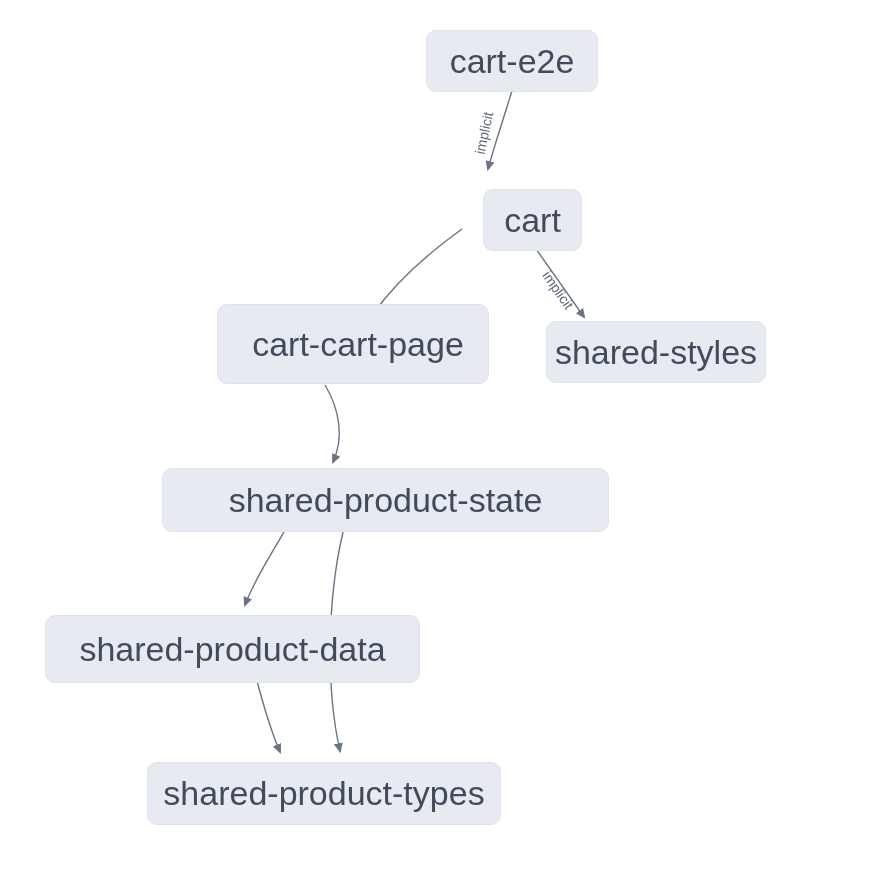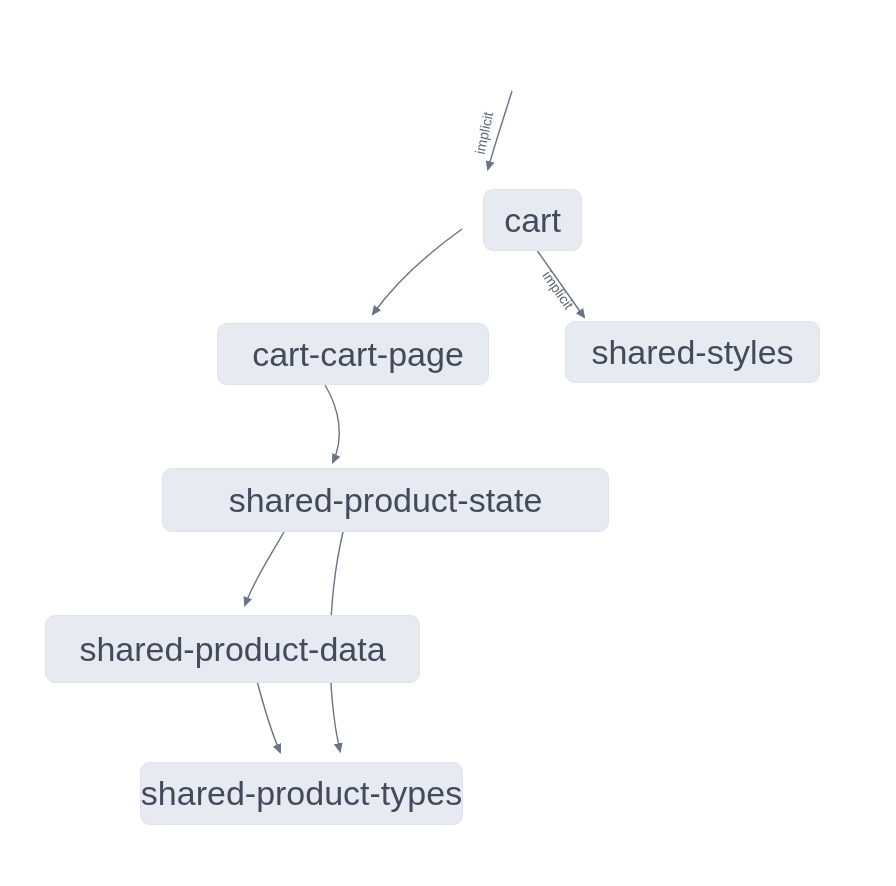--- a/index.html
+++ b/index.html
@@ -43,25 +43,25 @@
     border: 1px solid #dfe2ec;
     border-radius: 10px;
     font-size: 34px;
     color: #414b5c;
     white-space: nowrap;
     cursor: pointer;
   }
   
   #n-cart-e2e              { left: 426px; top: 30px;  width: 172px; height: 62px; }
   #n-cart                  { left: 463px; top: 189px; width: 99px;  height: 62px; margin-left: 20px; }
-  #n-cart-cart-page        { left: 217px; top: 323px; width: 272px; height: 62px; padding-left: 10px; }
-  #n-shared-styles         { left: 546px; top: 321px; width: 255px; height: 62px; margin-left: 19px; }
+  #n-cart-cart-page        { left: 217px; top: 304px; width: 272px; height: 80px; padding-left: 10px; }
+  #n-shared-styles         { left: 546px; top: 321px; width: 220px; height: 62px; }
   #n-shared-product-state  { left: 162px; top: 468px; width: 447px; height: 64px; }
   #n-shared-product-data   { left: 45px;  top: 615px; width: 375px; height: 68px; }
-  #n-shared-product-types  { left: 140px; top: 762px; width: 323px; height: 63px; justify-content: center; }
+  #n-shared-product-types  { left: 147px; top: 762px; width: 354px; height: 63px; justify-content: center; }
 </style>
 </head>
 <body>
 
 <div class="canvas">
 
   <svg class="edges" viewBox="0 0 896 886" xmlns="http://www.w3.org/2000/svg">
     <defs>
       <marker id="arrow" viewBox="0 0 10 10" refX="7" refY="5" markerWidth="8" markerHeight="8" orient="auto">
         <path d="M0,1 L9,5 L0,9 z" fill="#6b7486"></path>
@@ -84,20 +84,23 @@
 
     <g transform="translate(484,133) rotate(-78)">
       <text class="edge-label" text-anchor="middle" dominant-baseline="central">implicit</text>
     </g>
 
     <g transform="translate(558,290) rotate(55)">
       <text class="edge-label" text-anchor="middle" dominant-baseline="central">implicit</text>
     </g>
   </svg>
 
+  <div class="node" id="n-cart-e2e">
+    <span>cart-e2e</span>
+  </div>
 
   <div class="node" id="n-cart">
     <span>cart</span>
   </div>
 
   <div class="node" id="n-cart-cart-page">
     <span>cart-cart-page</span>
   </div>
 
   <div class="node" id="n-shared-styles">

